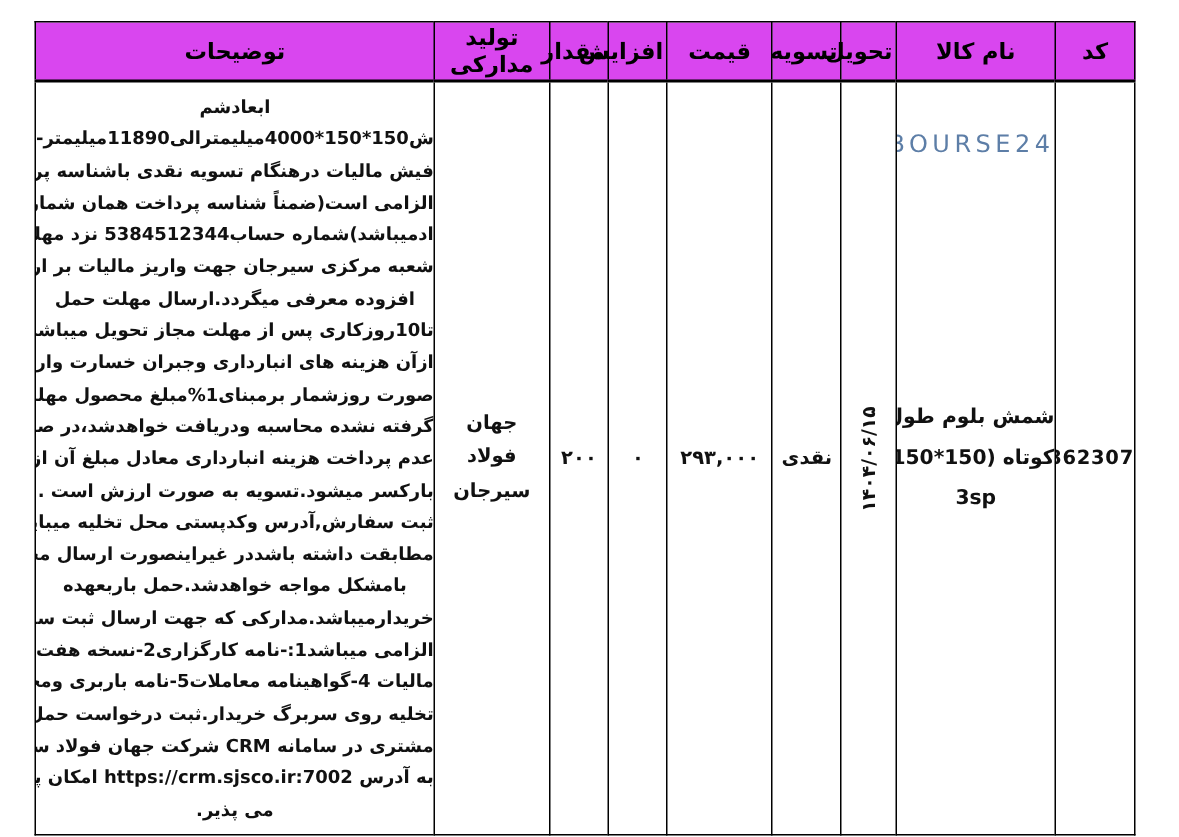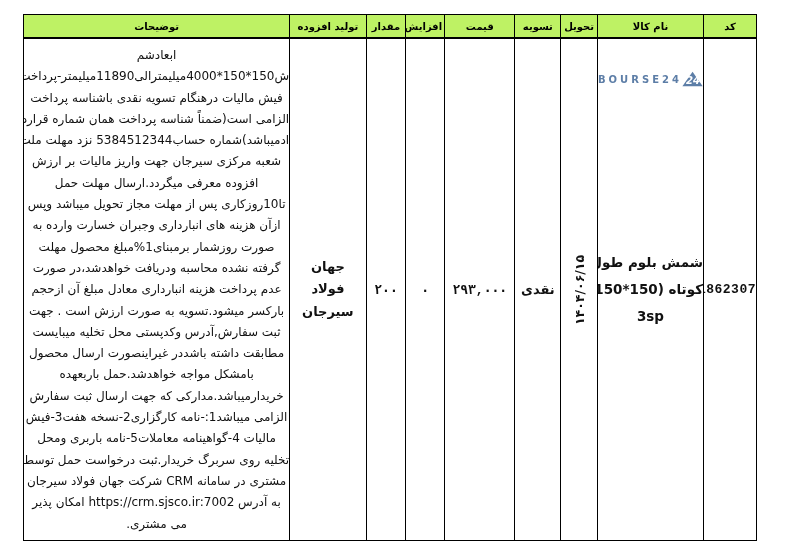--- a/index.html
+++ b/index.html
@@ -5,51 +5,51 @@
   html,body{margin:0;padding:0;background:#ffffff;}
   body{width:786px;height:558px;font-family:"DejaVu Sans",sans-serif;color:#111;}
   .canvas{position:relative;width:786px;height:558px;background:#fff;overflow:hidden;}
 
   table.offers{
     position:absolute;left:23px;top:14px;width:734px;
     border-collapse:collapse;table-layout:fixed;direction:rtl;
   }
   th,td{border:1.5px solid #000;}
   th{
-    background:#bef264;height:20px;font-weight:bold;font-size:10px;
+    background:#d946ef;height:20px;font-weight:bold;font-size:15px;
     text-align:center;padding:1px 2px;border-bottom-width:2.5px;color:#000;
   }
   td{
     vertical-align:middle;text-align:center;padding:0;height:501px;
     font-weight:bold;font-size:13px;overflow:hidden;position:relative;
   }
 
   
   td.c-name{vertical-align:middle;}
   .logo{position:absolute;top:7px;left:0;right:0;display:flex;flex-direction:row;align-items:center;}
-  .logo-text{direction:ltr;color:#5d7ea7;font-weight:bold;font-size:10px;letter-spacing:3px;margin-top:1px;text-align:center;}
+  .logo-text{direction:ltr;color:#5d7ea7;font-weight:normal;font-size:16px;letter-spacing:3px;margin-top:1px;text-align:center;}
   .pname-line{font-size:13.5px;line-height:27px;font-weight:bold;white-space:nowrap;}
 
   
   .vert-date{
     position:absolute;top:50%;left:50%;
     transform:translate(-50%,-50%) rotate(-90deg);
     white-space:nowrap;font-size:12.5px;font-weight:bold;letter-spacing:1px;
   }
 
   
   td.c-desc{vertical-align:top;font-weight:normal;}
   .desc{padding-top:6px;}
   .desc-line{
     font-size:12px;line-height:21.3px;text-align:center;
-    white-space:nowrap;font-weight:normal;direction:rtl;
+    white-space:nowrap;font-weight:bold;direction:rtl;
   }
 
   td.c-producer div.val{line-height:1.7;padding:0 4px;text-align:center;}
-  .num{letter-spacing:0.5px;font-family:Liberation Mono, monospace;}
+  .num{letter-spacing:0.5px;}
 </style>
 </head>
 <body>
 
 <div class="canvas">
   <table class="offers">
     <colgroup>
       <col style="width:52px">
       <col style="width:104px">
       <col style="width:36px">
@@ -62,21 +62,21 @@
     </colgroup>
     <thead>
       <tr>
         <th>کد</th>
         <th>نام کالا</th>
         <th>تحویل</th>
         <th>تسویه</th>
         <th>قیمت</th>
         <th>افزایش</th>
         <th>مقدار</th>
-        <th>تولید افزوده</th>
+        <th>تولید مدارکی</th>
         <th>توضیحات</th>
       </tr>
     </thead>
     <tbody>
       <tr>
         <td class="c-code">
           <div class="val num">1862307</div>
         </td>
         <td class="c-name">
           <div class="logo">
@@ -127,19 +127,19 @@
               <div class="desc-line">بارکسر میشود.تسویه به صورت ارزش است . جهت</div>
               <div class="desc-line">ثبت سفارش,آدرس وکدپستی محل تخلیه میبایست</div>
               <div class="desc-line">مطابقت داشته باشددر غیراینصورت ارسال محصول</div>
               <div class="desc-line">بامشکل مواجه خواهدشد.حمل باربعهده</div>
               <div class="desc-line">خریدارمیباشد.مدارکی که جهت ارسال ثبت سفارش</div>
               <div class="desc-line">الزامی میباشد1:-نامه کارگزاری2-نسخه هفت3-فیش</div>
               <div class="desc-line">مالیات 4-گواهینامه معاملات5-نامه باربری ومحل</div>
               <div class="desc-line">تخلیه روی سربرگ خریدار.ثبت درخواست حمل توسط</div>
               <div class="desc-line">مشتری در سامانه CRM شرکت جهان فولاد سیرجان</div>
               <div class="desc-line">به آدرس https://crm.sjsco.ir:7002 امکان پذیر</div>
-              <div class="desc-line">می مشتری.</div>
+              <div class="desc-line">می پذیر.</div>
             </div>
         </td>
       </tr>
     </tbody>
   </table>
 </div>
 
 </body></html>

